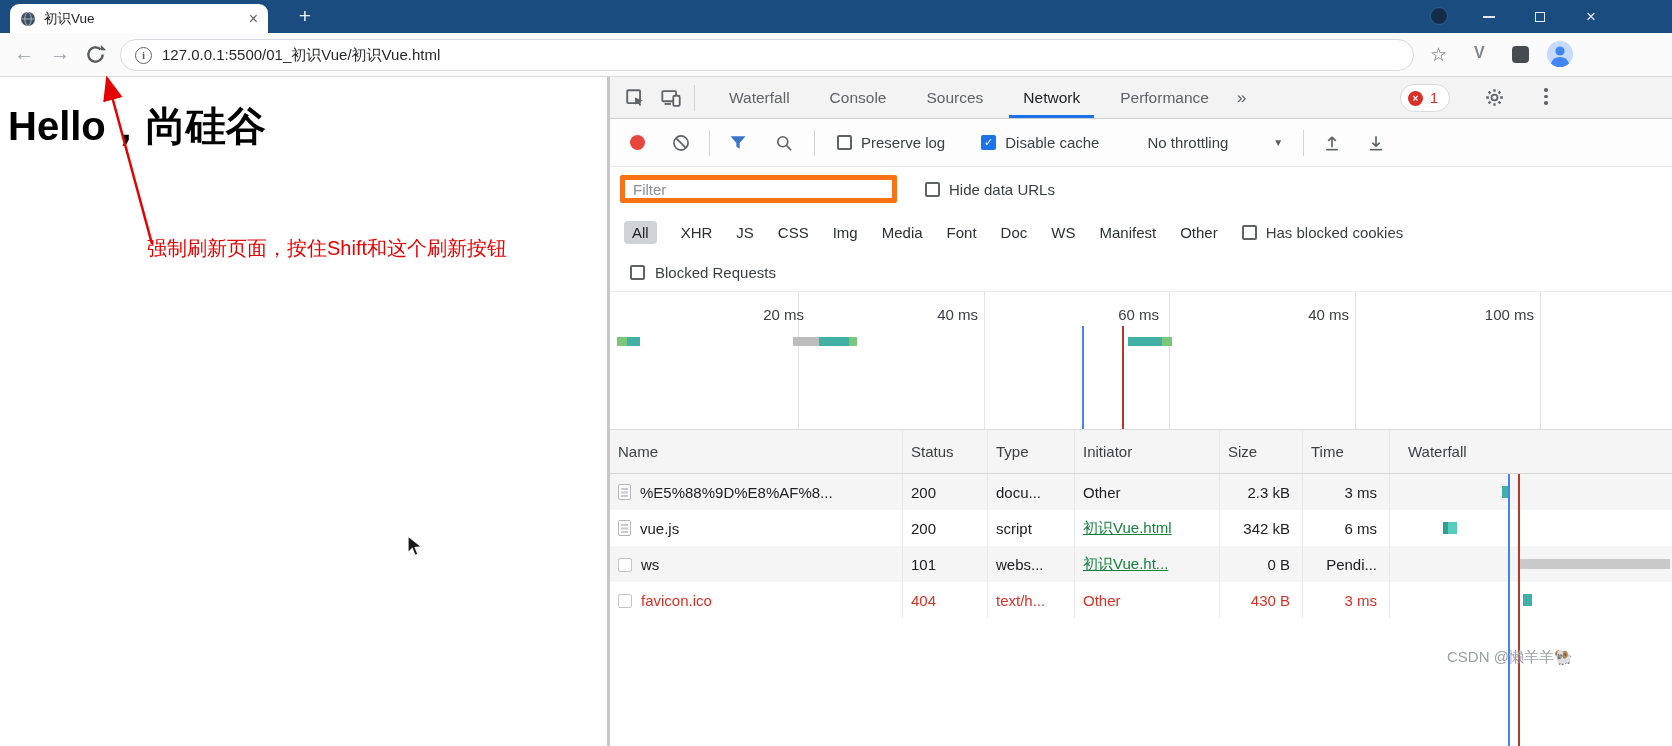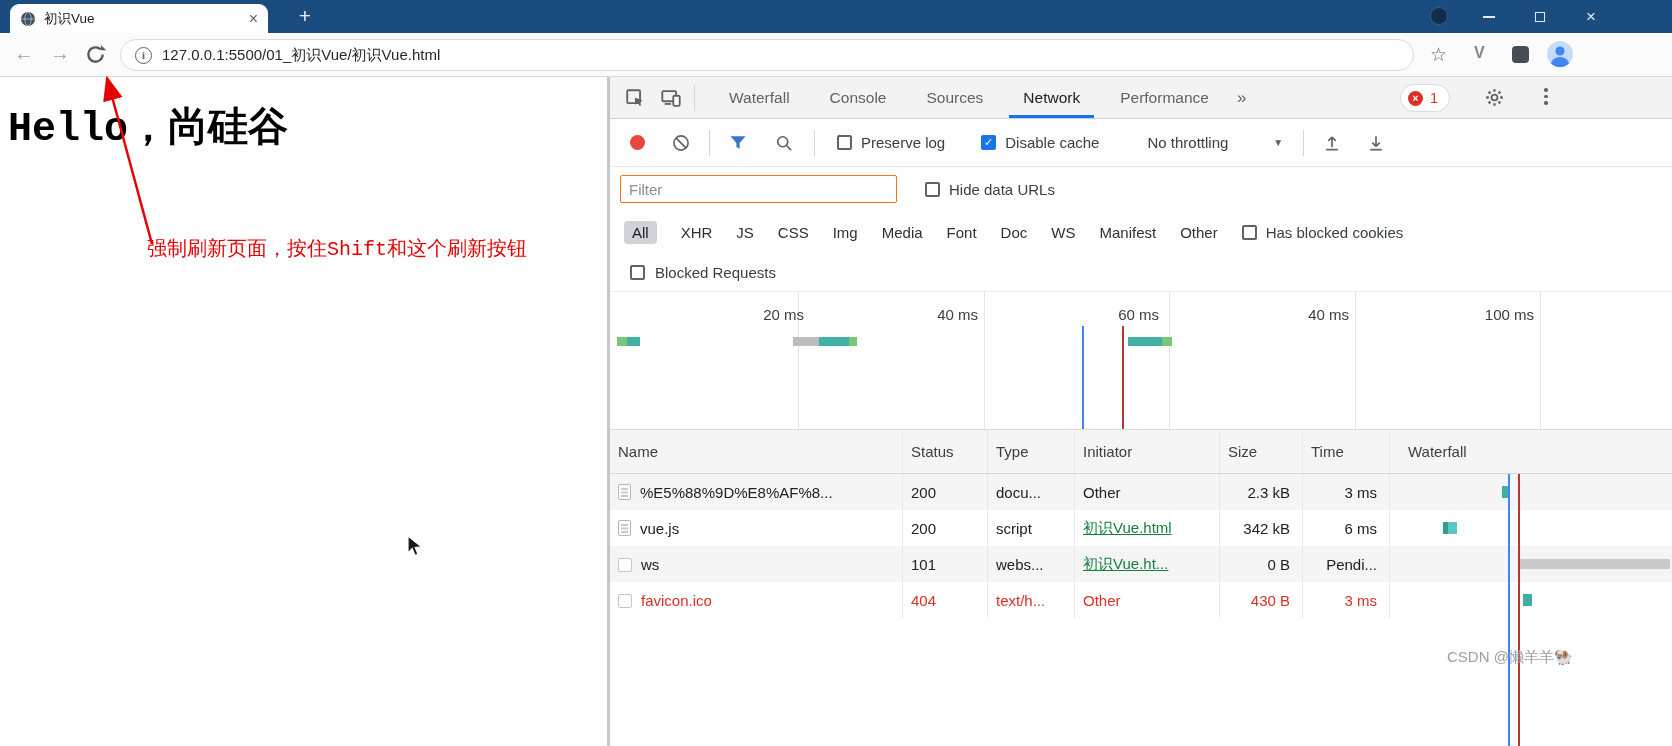--- a/index.html
+++ b/index.html
@@ -33,21 +33,21 @@
             padding:0 14px; gap:10px; }
   .info-ic { width:17px; height:17px; border:1.6px solid #5f6368; border-radius:50%; color:#5f6368;
              font-size:11px; font-weight:bold; display:flex; align-items:center; justify-content:center;
              font-family:"Liberation Serif",serif; flex:none; }
   .url-text { font-size:15px; color:#27292c; white-space:nowrap; overflow:hidden; }
   .nav-star { position:absolute; left:1430px; top:10px; font-size:19px; color:#5f6368; }
   .ext-v { position:absolute; left:1474px; top:11px; font-size:16px; font-weight:bold; color:#80868b; }
   .ext-dark { position:absolute; left:1512px; top:13px; width:17px; height:17px; border-radius:4px; background:#474c51; }
   .nav-avatar { position:absolute; left:1546px; top:7px; }
   
-  .page { position:absolute; left:0; top:77px; width:607px; height:669px; background:#fff;font-family:Liberation Mono, monospace; }
+  .page { position:absolute; left:0; top:77px; width:607px; height:669px; background:#fff; }
   .page h1 { margin:0; position:absolute; left:8px; top:22px; font-size:40px; font-weight:800; color:#000; }
   .annotation { position:absolute; left:147px; top:158px; font-size:20px; color:#e60000; white-space:nowrap; }
   .split { position:absolute; left:607px; top:77px; width:3px; height:669px; background:#c6c6c6; }
   
   .devtools { position:absolute; left:610px; top:77px; width:1062px; height:669px; background:#fff; font-size:15px; }
   .dt-row { position:absolute; left:0; width:100%; display:flex; align-items:center; }
   .dt-tabbar { top:0; height:42px; background:#f3f3f3; border-bottom:1px solid #d0d0d0; }
   .dt-ic { display:flex; align-items:center; justify-content:center; flex:none; }
   .vsep { width:1px; height:26px; background:#d5d5d5; flex:none; }
   .dt-tabs { display:flex; height:100%; margin-left:14px; }
@@ -64,21 +64,21 @@
   .dots-btn { position:absolute; left:928px; top:9px; display:flex; flex-direction:column; gap:3px; padding:2px 6px; }
   .dots-btn i { width:3.5px; height:3.5px; border-radius:50%; background:#5f6368; }
   .dt-toolbar { top:42px; height:48px; background:#fdfdfd; border-bottom:1px solid #e8e8e8; }
   .rec { width:15px; height:15px; border-radius:50%; background:#e8453c; flex:none; }
   .cb { width:15px; height:15px; border:2px solid #5f6368; border-radius:2px; display:inline-flex;
         align-items:center; justify-content:center; flex:none; background:#fff; }
   .cb.checked { background:#1a73e8; border-color:#1a73e8; color:#fff; font-size:11px; font-weight:bold; }
   .tl-label { color:#3c4043; white-space:nowrap; }
   .caret { color:#5f6368; font-size:10px; }
   .dt-filterrow { top:90px; height:44px; }
-  .filter-input { margin-left:10px; width:277px; height:28px; border:1px solid #f97316; border-radius:2px;
+  .filter-input { margin-left:10px; width:277px; height:28px; border:5px solid #f97316; border-radius:2px;
                   font-size:15px; padding:0 8px; color:#202124; outline:none; background:#fff;
                   font-family:"Liberation Sans","DejaVu Sans",sans-serif; }
   .filter-input::placeholder { color:#8a9096; }
   .dt-typerow { top:134px; height:42px; }
   .type-item { margin-right:24px; color:#2d3134; white-space:nowrap; }
   .type-item.selected { background:#cfd2d6; border-radius:4px; padding:3px 8px; color:#202124; }
   .dt-blockedrow { top:176px; height:38px; }
   
   .dt-overview { position:absolute; top:214px; left:0; width:100%; height:139px; background:#fff;
                  border-top:1px solid #ececec; border-bottom:1px solid #dcdcdc; }

